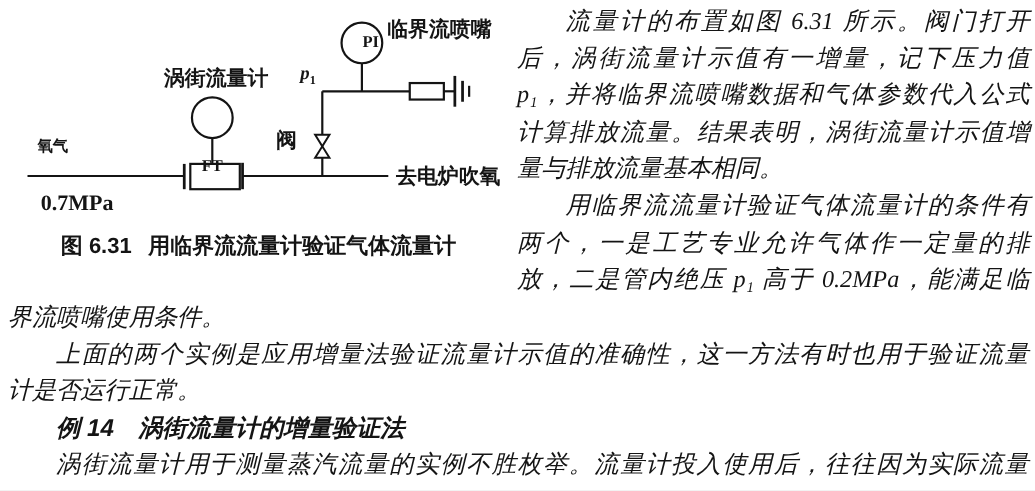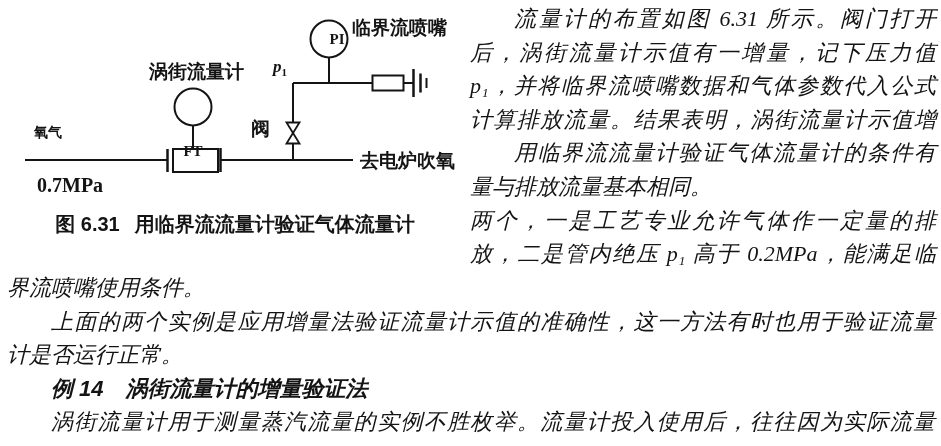--- a/index.html
+++ b/index.html
@@ -89,22 +89,22 @@
       <span>图 6.31</span>
       <span>用临界流流量计验证气体流量计</span>
     </div>
   </div>
 
   <div class="textcol right-col">
     <div class="line indent jfull">流量计的布置如图 6.31 所示。阀门打开</div>
     <div class="line jfull">后，涡街流量计示值有一增量，记下压力值</div>
     <div class="line jfull">p₁，并将临界流喷嘴数据和气体参数代入公式</div>
     <div class="line jfull">计算排放流量。结果表明，涡街流量计示值增</div>
+    <div class="line">量与排放流量基本相同。</div>
     <div class="line indent jfull">用临界流流量计验证气体流量计的条件有</div>
-    <div class="line">量与排放流量基本相同。</div>
     <div class="line jfull">两个，一是工艺专业允许气体作一定量的排</div>
     <div class="line jfull">放，二是管内绝压 p₁ 高于 0.2MPa，能满足临</div>
   </div>
 
   <div class="textcol bottom-col">
     <div class="line">界流喷嘴使用条件。</div>
     <div class="line indent jfull">上面的两个实例是应用增量法验证流量计示值的准确性，这一方法有时也用于验证流量</div>
     <div class="line">计是否运行正常。</div>
     <div class="line indent">
       <span class="ex-label">例 14</span><span class="ex-title">涡街流量计的增量验证法</span>

